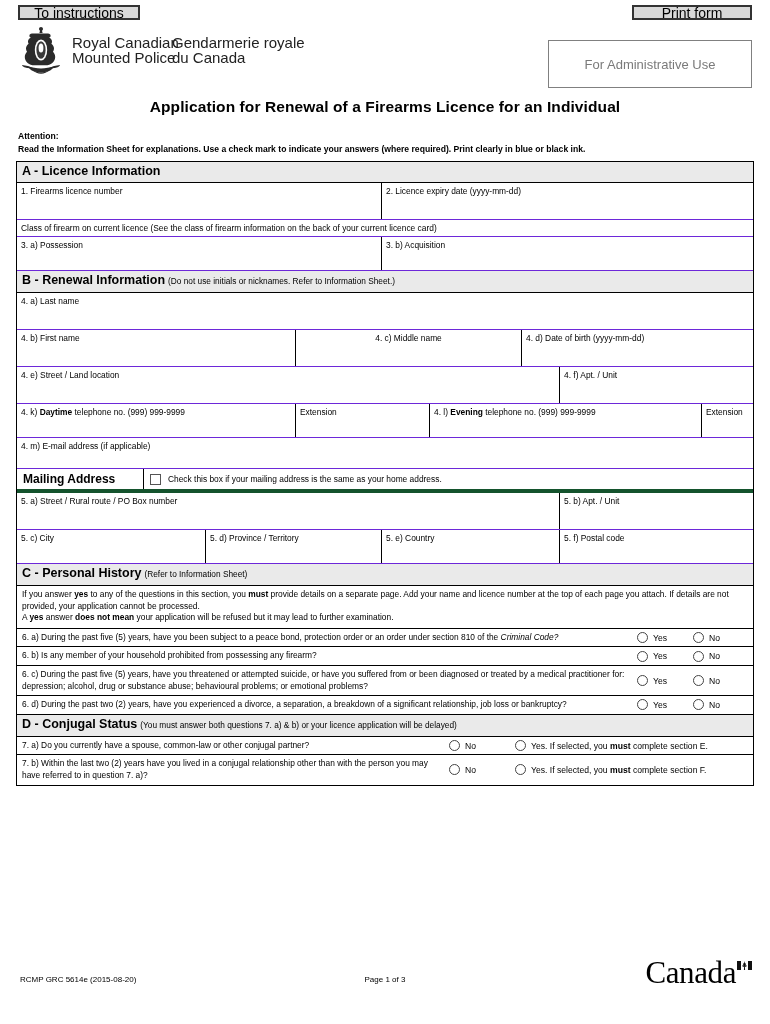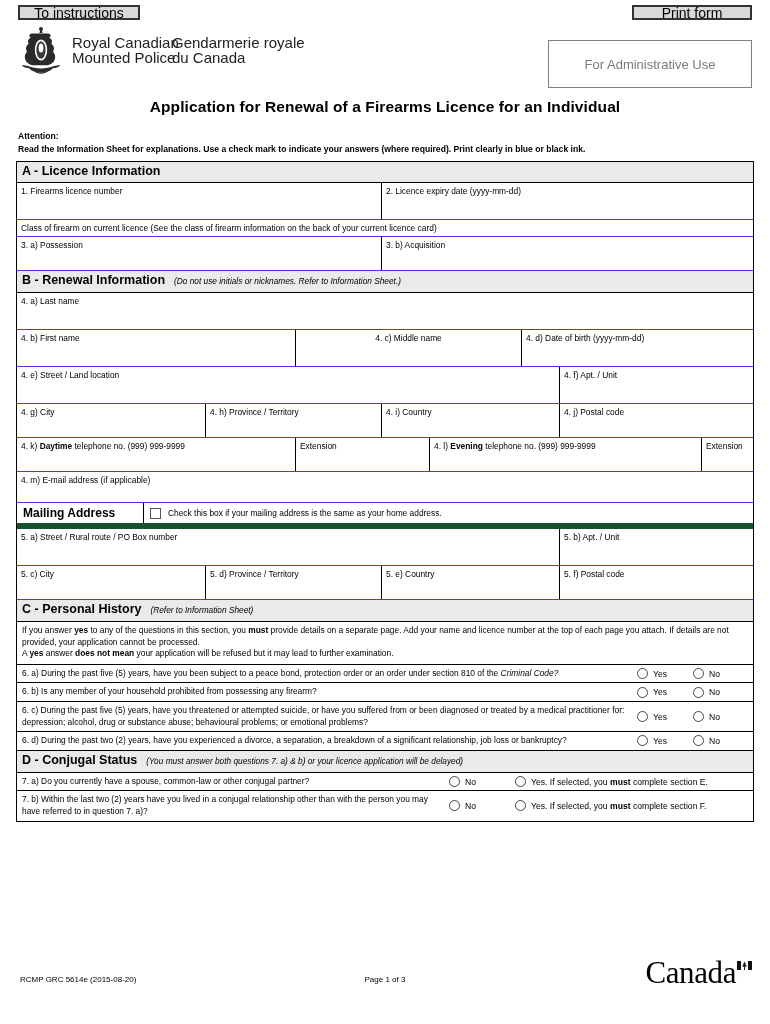--- a/index.html
+++ b/index.html
@@ -117,22 +117,21 @@
     background: #eaeaea;
     border-bottom: 1px solid #000;
     padding: 2px 5px 3px 5px;
     font-size: 12.5px;
     font-weight: bold;
     line-height: 15px;
   }
   .sec-head .note {
     font-size: 8.3px;
     font-weight: normal;
-    padding-left: 9px;
-    font-style: italic;
+    padding-left: 3px;
   }
   .row {
     display: flex;
     border-bottom: 1px solid #6d28d9;
   }
   .cell {
     padding: 3px 4px 0 4px;
     font-size: 8.4px;
     line-height: 11px;
     box-sizing: border-box;
@@ -144,21 +143,21 @@
   .h30 { height: 30px; }
   .h16 { height: 16px; }
   .h33 { height: 33px; }
   .b { font-weight: bold; }
   .i { font-style: italic; }
 
   
   .mail-bar {
     display: flex;
     align-items: center;
-    border-bottom: 6px solid #14532d;
+    border-bottom: 4px solid #14532d;
     height: 20px;
   }
   .mail-title {
     font-size: 12px;
     font-weight: bold;
     padding: 0 6px;
     width: 126px;
     box-sizing: border-box;
   }
   .mail-rest {
@@ -382,34 +381,20 @@
 
     <div class="row">
       <div class="cell h36" style="flex:0 0 542px;">
         <span>4. e) Street / Land location</span>
       </div>
       <div class="cell h36">
         <span>4. f) Apt. / Unit</span>
       </div>
     </div>
 
-    <div class="row">
-      <div class="cell h33" style="flex:0 0 188px;">
-        <span>4. g) City</span>
-      </div>
-      <div class="cell h33" style="flex:0 0 176px;">
-        <span>4. h) Province / Territory</span>
-      </div>
-      <div class="cell h33" style="flex:0 0 178px;">
-        <span>4. i) Country</span>
-      </div>
-      <div class="cell h33">
-        <span>4. j) Postal code</span>
-      </div>
-    </div>
 
     <div class="row">
       <div class="cell h33" style="flex:0 0 278px;">
         <span>4. k) </span><span class="b">Daytime</span><span> telephone no. (999) 999-9999</span>
       </div>
       <div class="cell h33" style="flex:0 0 88px;">
         <span>Extension</span>
       </div>
       <div class="cell h33" style="flex:0 0 272px;margin-left:46px;">
         <span>4. l) </span><span class="b">Evening</span><span> telephone no. (999) 999-9999</span>

